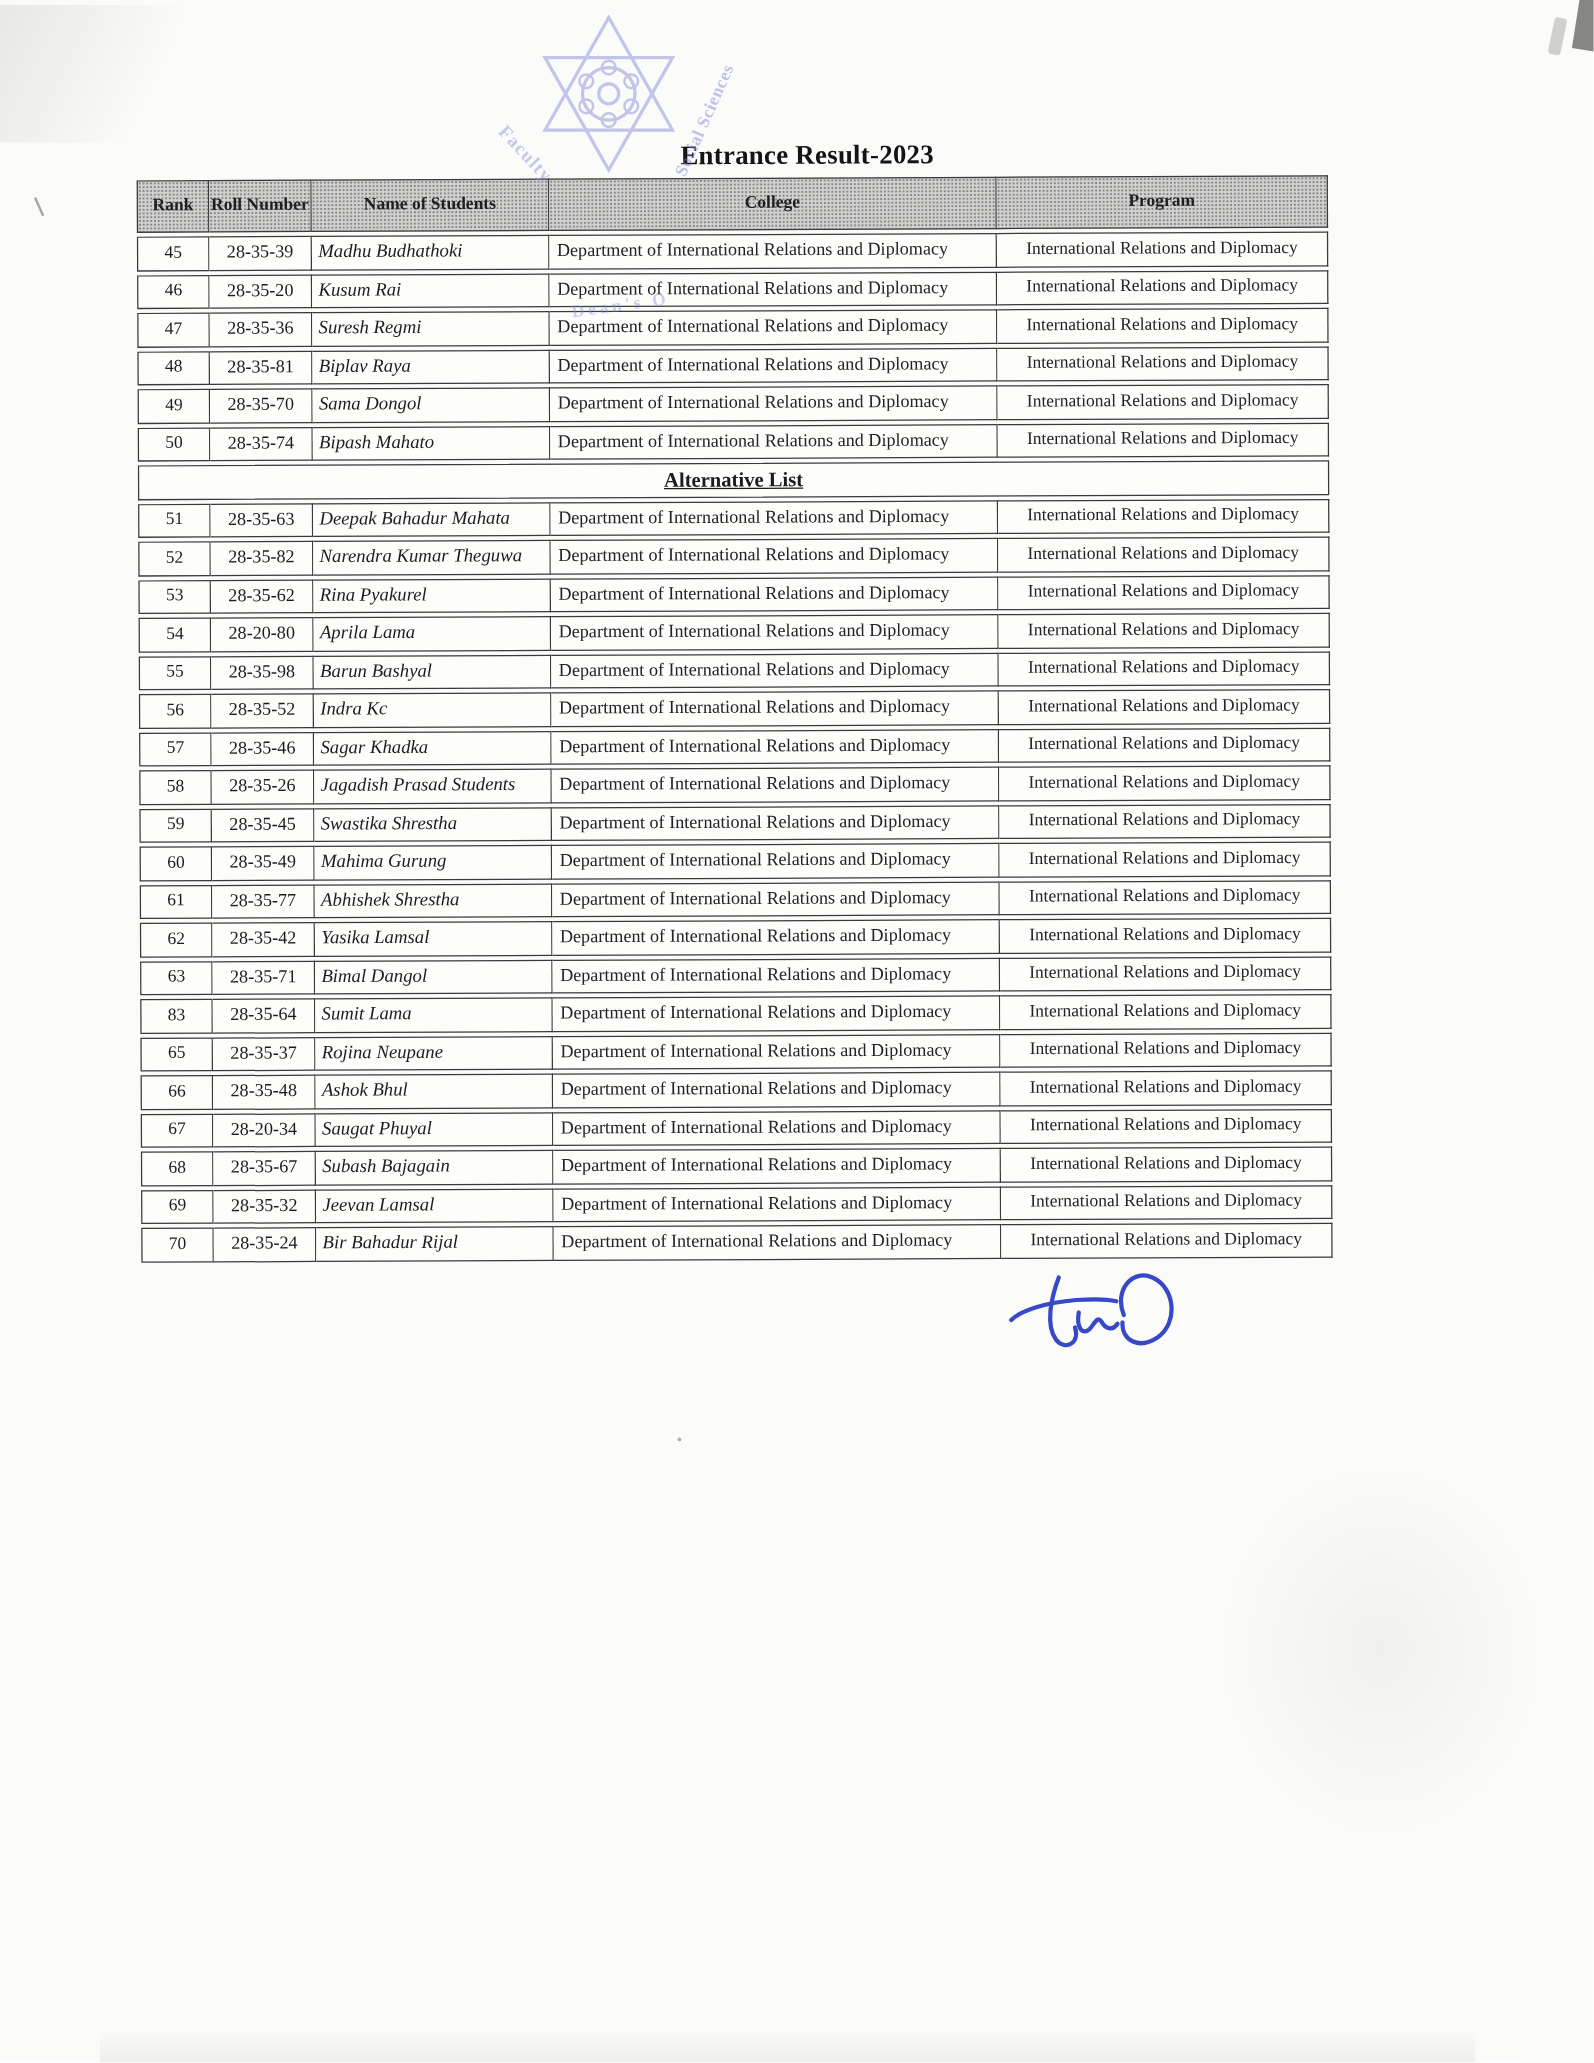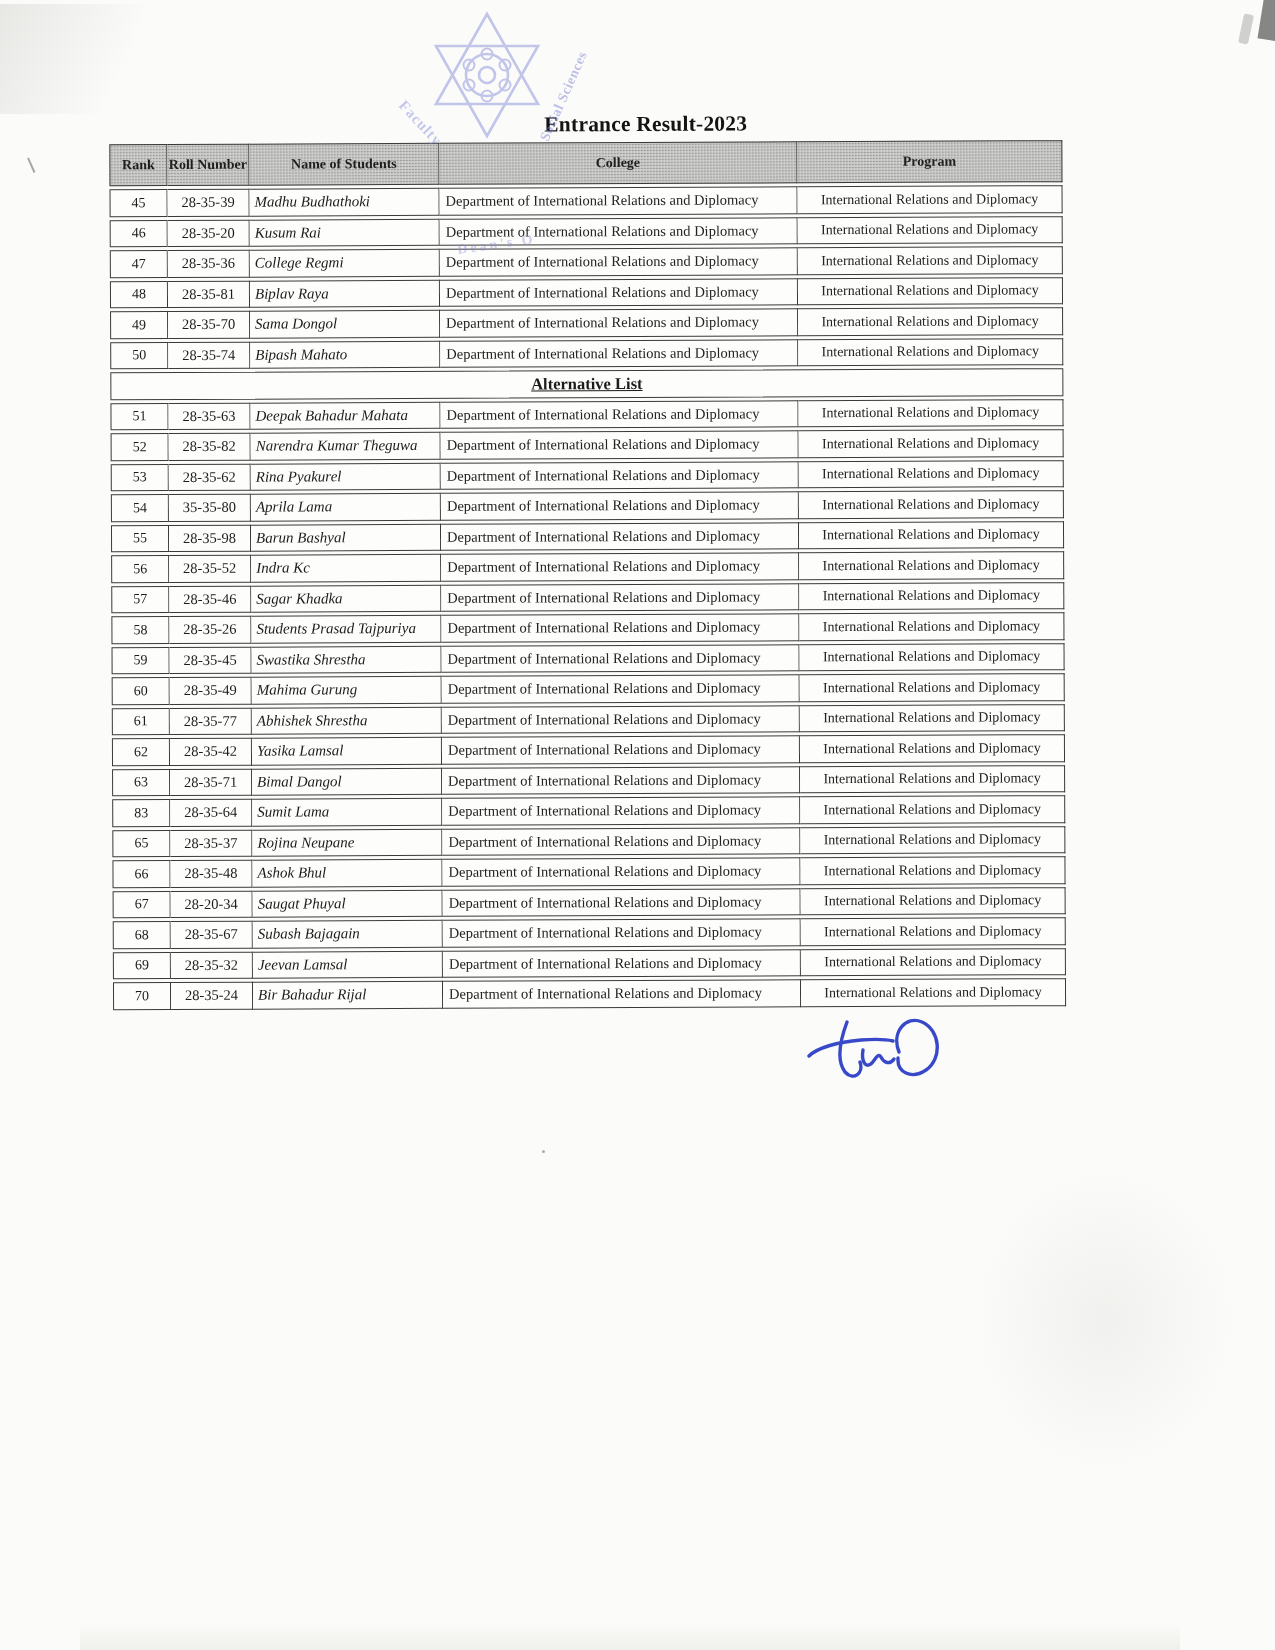--- a/index.html
+++ b/index.html
@@ -192,21 +192,21 @@
           <tr>
     <td class="cell-rank">46</td>
     <td class="cell-roll">28-35-20</td>
     <td class="cell-name">Kusum Rai</td>
     <td class="cell-college">Department of International Relations and Diplomacy</td>
     <td class="cell-program">International Relations and Diplomacy</td>
   </tr>
           <tr>
     <td class="cell-rank">47</td>
     <td class="cell-roll">28-35-36</td>
-    <td class="cell-name">College Regmi</td>
+    <td class="cell-name">Suresh Regmi</td>
     <td class="cell-college">Department of International Relations and Diplomacy</td>
     <td class="cell-program">International Relations and Diplomacy</td>
   </tr>
           <tr>
     <td class="cell-rank">48</td>
     <td class="cell-roll">28-35-81</td>
     <td class="cell-name">Biplav Raya</td>
     <td class="cell-college">Department of International Relations and Diplomacy</td>
     <td class="cell-program">International Relations and Diplomacy</td>
   </tr>
@@ -247,21 +247,21 @@
   </tr>
           <tr>
     <td class="cell-rank">53</td>
     <td class="cell-roll">28-35-62</td>
     <td class="cell-name">Rina Pyakurel</td>
     <td class="cell-college">Department of International Relations and Diplomacy</td>
     <td class="cell-program">International Relations and Diplomacy</td>
   </tr>
           <tr>
     <td class="cell-rank">54</td>
-    <td class="cell-roll">35-35-80</td>
+    <td class="cell-roll">28-20-80</td>
     <td class="cell-name">Aprila Lama</td>
     <td class="cell-college">Department of International Relations and Diplomacy</td>
     <td class="cell-program">International Relations and Diplomacy</td>
   </tr>
           <tr>
     <td class="cell-rank">55</td>
     <td class="cell-roll">28-35-98</td>
     <td class="cell-name">Barun Bashyal</td>
     <td class="cell-college">Department of International Relations and Diplomacy</td>
     <td class="cell-program">International Relations and Diplomacy</td>
@@ -276,21 +276,21 @@
           <tr>
     <td class="cell-rank">57</td>
     <td class="cell-roll">28-35-46</td>
     <td class="cell-name">Sagar Khadka</td>
     <td class="cell-college">Department of International Relations and Diplomacy</td>
     <td class="cell-program">International Relations and Diplomacy</td>
   </tr>
           <tr>
     <td class="cell-rank">58</td>
     <td class="cell-roll">28-35-26</td>
-    <td class="cell-name">Students Prasad Tajpuriya</td>
+    <td class="cell-name">Jagadish Prasad Students</td>
     <td class="cell-college">Department of International Relations and Diplomacy</td>
     <td class="cell-program">International Relations and Diplomacy</td>
   </tr>
           <tr>
     <td class="cell-rank">59</td>
     <td class="cell-roll">28-35-45</td>
     <td class="cell-name">Swastika Shrestha</td>
     <td class="cell-college">Department of International Relations and Diplomacy</td>
     <td class="cell-program">International Relations and Diplomacy</td>
   </tr>

